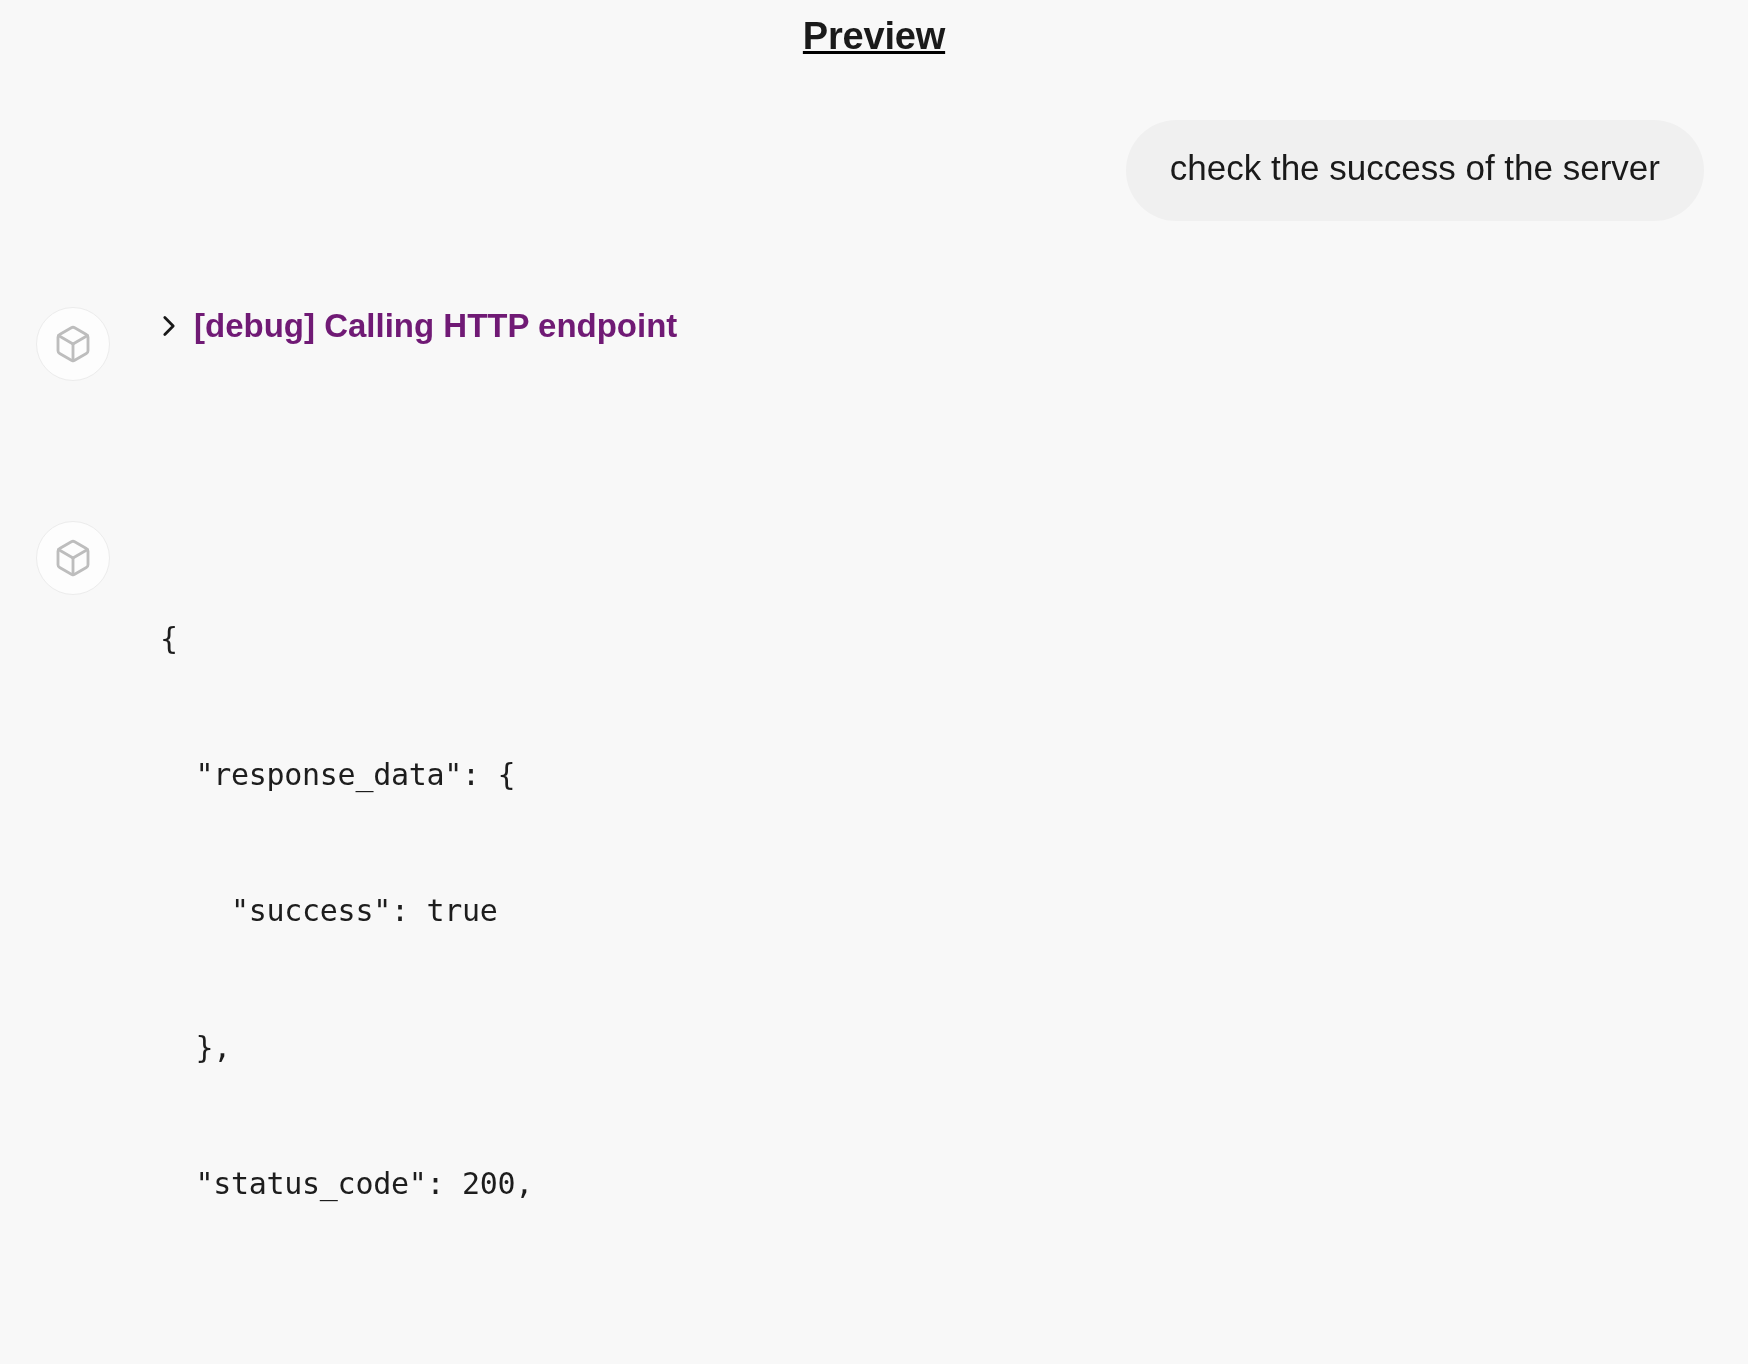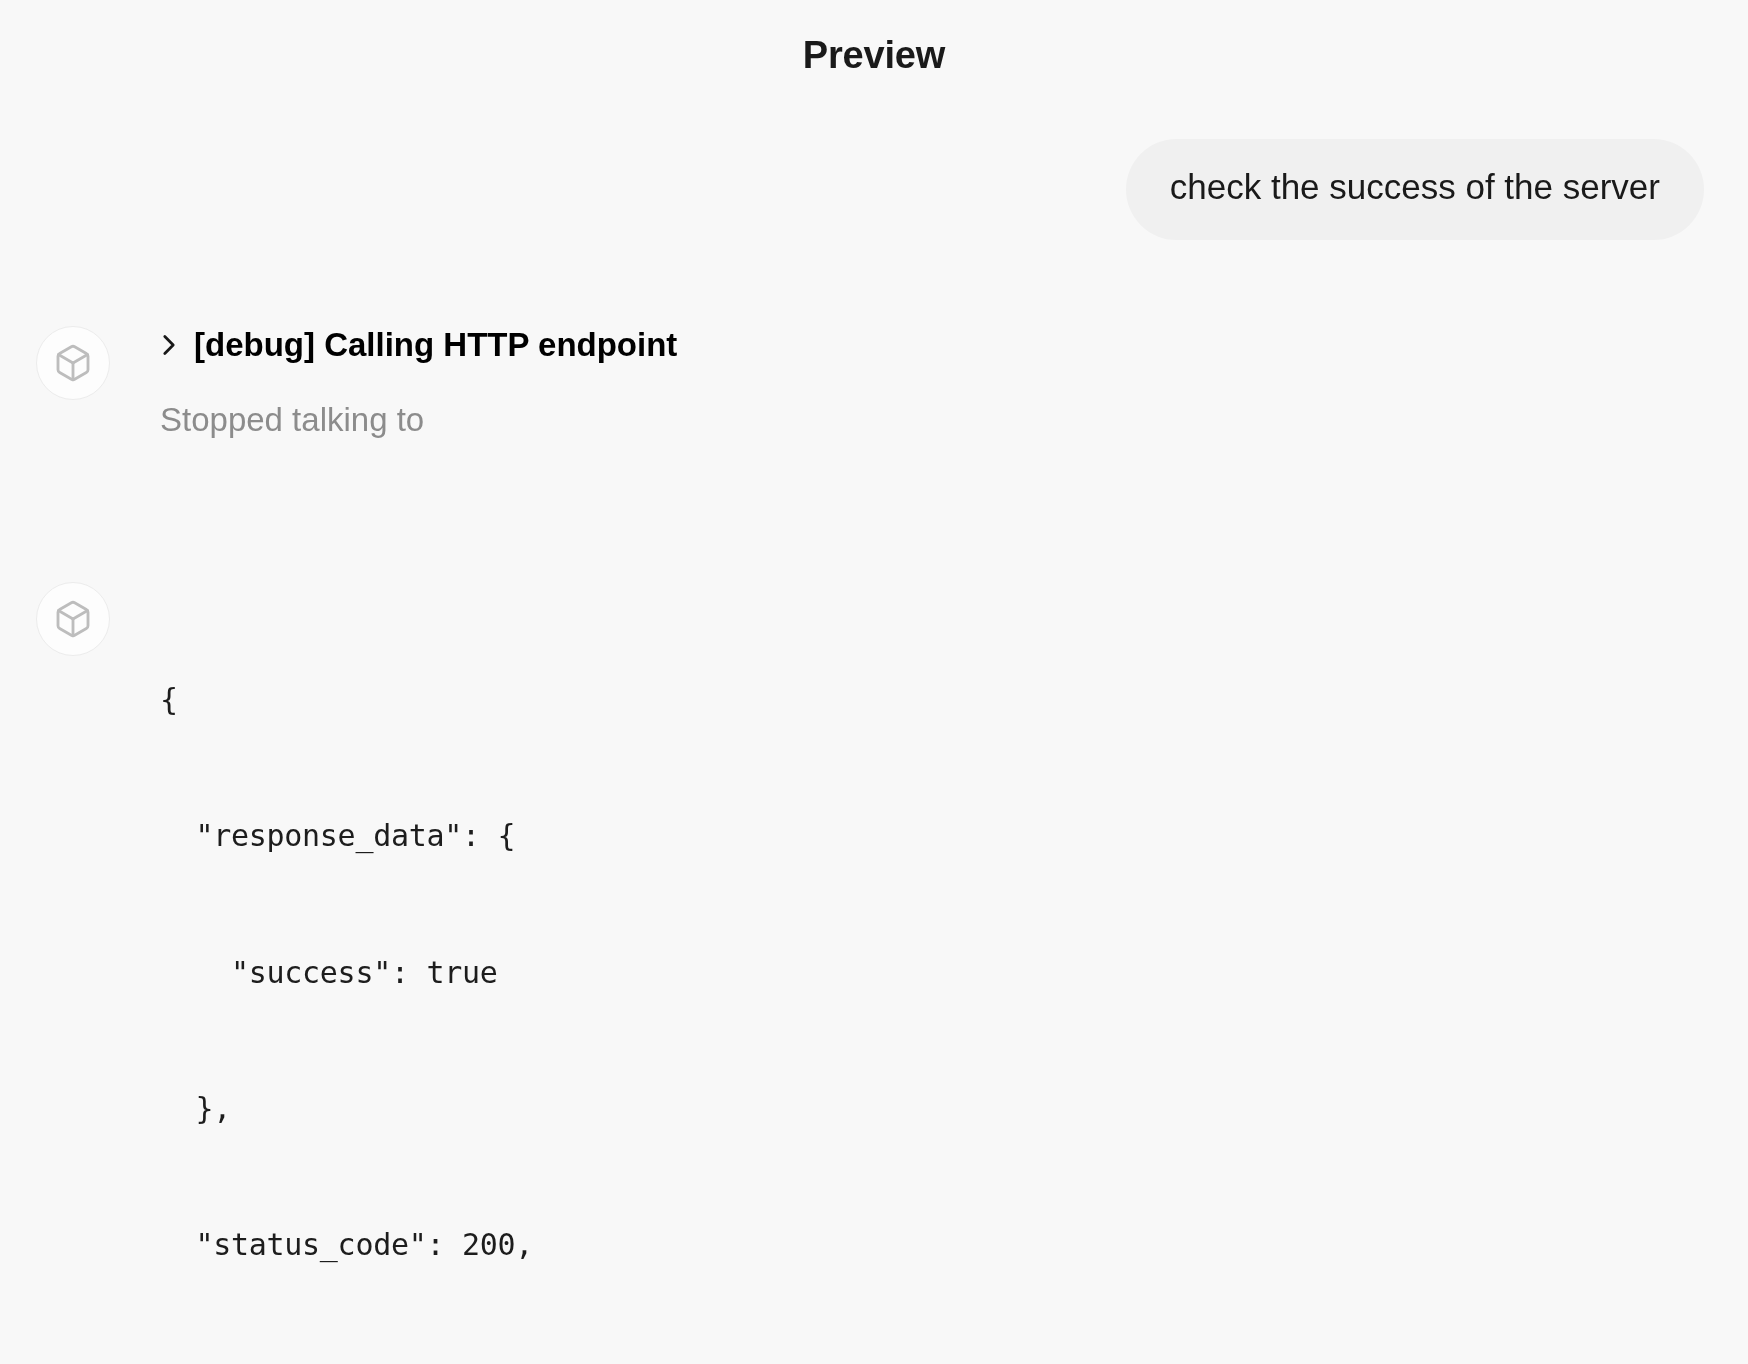--- a/index.html
+++ b/index.html
@@ -14,22 +14,23 @@
     position: relative;
     width: 1748px;
     height: 1364px;
     background: #f8f8f8;
     overflow: hidden;
   }
 
   
   .header {
     width: 100%;
-    padding-top: 34px;
+    padding-top: 15px;
     text-align: center;
+    text-decoration: underline;
   }
   .header-title {
     font-size: 38px;
     font-weight: 700;
     color: #1a1a1a;
     letter-spacing: -0.2px;
   }
 
   
   .conversation {
@@ -87,21 +88,21 @@
     padding-top: 2px;
     min-width: 0;
   }
 
   .tool-header {
     display: flex;
     align-items: baseline;
     gap: 14px;
     font-size: 33px;
     font-weight: 700;
-    color: #000000;
+    color: #701a75;
     line-height: 1.25;
     cursor: pointer;
     user-select: none;
   }
   .chev {
     flex: 0 0 auto;
     display: inline-block;
     width: 20px;
     height: 28px;
     position: relative;
@@ -157,21 +158,20 @@
       </div>
       <div class="assistant-body">
         <div class="tool-header">
           <span class="chev">
             <svg width="18" height="28" viewBox="0 0 12 20" fill="none" stroke="#181818" stroke-width="2" stroke-linecap="round" stroke-linejoin="round">
               <polyline points="3,4 9,10 3,16"></polyline>
             </svg>
           </span>
           <span>[debug] Calling HTTP endpoint</span>
         </div>
-        <div class="stopped-text">Stopped talking to</div>
       </div>
     </div>
 
     <div class="assistant-row second">
       <div class="avatar">
         <span>
           <svg width="40" height="40" viewBox="0 0 24 24" fill="none" stroke="#bdbdbd" stroke-width="1.7" stroke-linecap="round" stroke-linejoin="round">
             <path d="M21 16V8a2 2 0 0 0-1-1.73l-7-4a2 2 0 0 0-2 0l-7 4A2 2 0 0 0 3 8v8a2 2 0 0 0 1 1.73l7 4a2 2 0 0 0 2 0l7-4A2 2 0 0 0 21 16z"></path>
             <polyline points="3.27 6.96 12 12.01 20.73 6.96"></polyline>
             <line x1="12" y1="22.08" x2="12" y2="12"></line>

